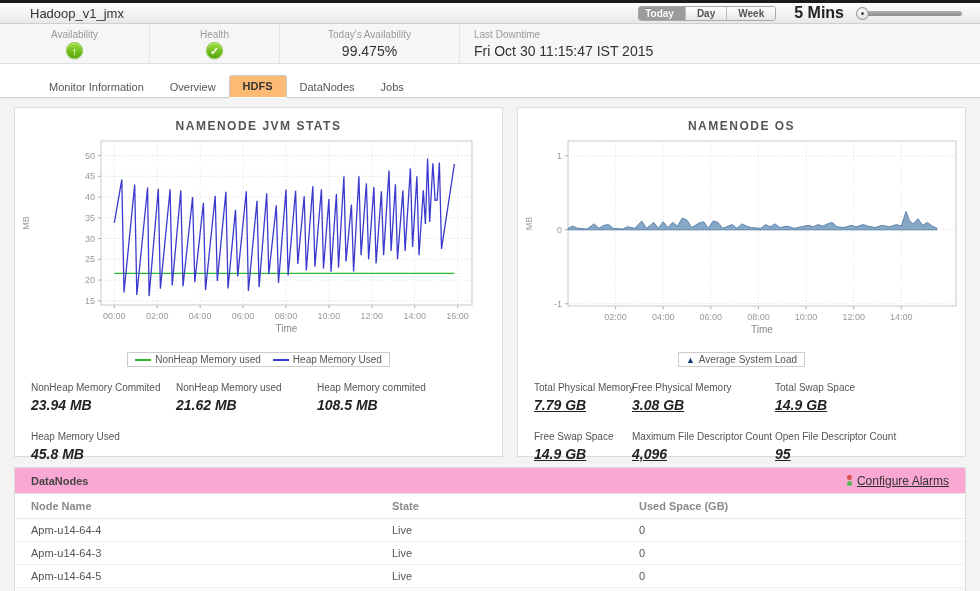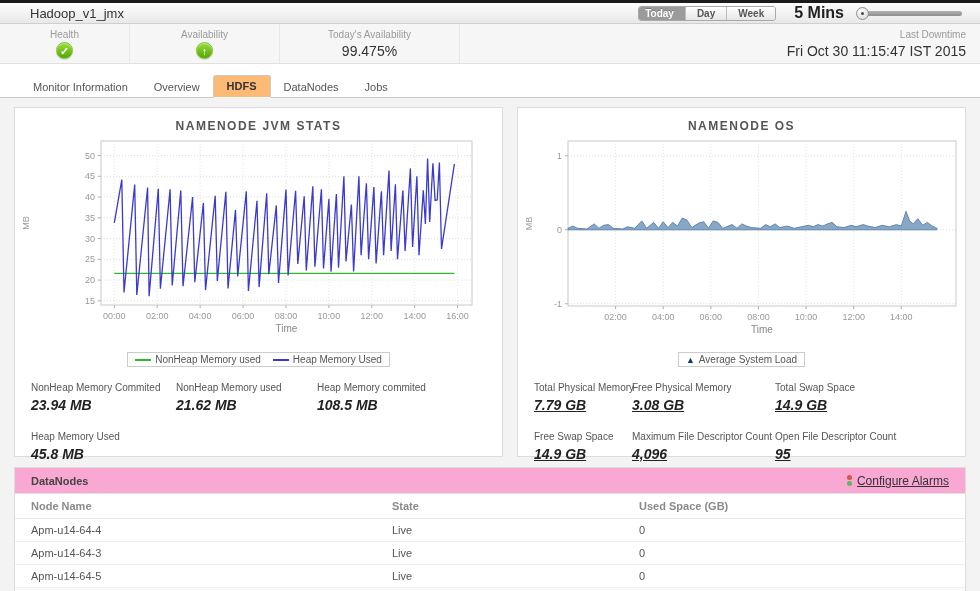--- a/index.html
+++ b/index.html
@@ -28,32 +28,32 @@
   .interval { font-size:16px; font-weight:bold; color:#222; margin:0 14px 0 18px; }
   .slider { width:104px; height:5px; background:linear-gradient(#b3b3b3,#8d8d8d); border-radius:3px; position:relative; margin-right:4px; cursor:pointer; }
   .slider-handle {
     position:absolute; left:-2px; top:-4px; width:13px; height:13px; border-radius:50%;
     background:radial-gradient(circle at 40% 35%, #ffffff, #d2d2d2); border:1px solid #909090;
   }
   .slider-handle::after { content:""; position:absolute; left:4px; top:4px; width:3px; height:3px; border-radius:50%; background:#4a4a4a; }
   
   .status-band { height:40px; background:#f6f6f6; border-bottom:1px solid #e0e0e0; display:flex; }
   .stat-cell { border-right:1px solid #e6e6e6; padding:5px 14px 3px; display:flex; flex-direction:column; }
-  .stat-cell:last-child { border-right:none; flex:1;text-align:right; }
+  .stat-cell:last-child { border-right:none; flex:1; }
   .stat-cell.center { align-items:center; }
   .stat-label { font-size:10px; color:#9a9a9a; white-space:nowrap; }
   .stat-value { font-size:14px; color:#333; margin-top:3px; white-space:nowrap; }
   .green-badge {
     width:17px; height:17px; margin-top:2px; border-radius:50%; text-align:center;
     background:linear-gradient(#9ade3a,#55a509); border:1px solid #7cc42c;
     color:#fff; font-size:11px; font-weight:bold; line-height:16px;
     box-shadow: inset 0 1px 0 rgba(255,255,255,.45), 0 1px 1px rgba(0,0,0,.15);
   }
   
-  .tabs-row { margin-top:12px; padding-left:20px; border-bottom:1px solid #c9c9c9; display:flex; align-items:flex-end; height:22px; background:#fff; }
+  .tabs-row { margin-top:12px; padding-left:36px; border-bottom:1px solid #c9c9c9; display:flex; align-items:flex-end; height:22px; background:#fff; }
   .tab { font-size:11px; color:#555; padding:4px 13px 5px; cursor:pointer; position:relative; top:1px; white-space:nowrap; }
   .tab.active {
     background:#fdba74; border:1px solid #c9c9c9; border-bottom:1px solid #fff;
     border-radius:3px 3px 0 0; font-weight:bold; color:#333;
   }
   
   .content { background:#f3f3f3; padding:9px 14px 0; height:503px; }
   .panels { display:flex; gap:14px; }
   .panel { background:#fff; border:1px solid #dcdcdc; height:350px; }
   .panel.left { width:489px; }
@@ -99,27 +99,27 @@
       <div class="tbtn">Day</div>
       <div class="tbtn">Week</div>
     </div>
   <div class="interval">5 Mins</div>
   <div class="slider">
     <div class="slider-handle"></div>
   </div>
 </div>
 
 <div class="status-band" id="status-band">
+    <div class="stat-cell center" style="width: 150px;">
+      <div class="stat-label">Availability</div>
+      <div class="green-badge">↑</div>
+    </div>
     <div class="stat-cell center" style="width: 130px;">
       <div class="stat-label">Health</div>
       <div class="green-badge">✓</div>
-    </div>
-    <div class="stat-cell center" style="width: 150px;">
-      <div class="stat-label">Availability</div>
-      <div class="green-badge">↑</div>
     </div>
     <div class="stat-cell center" style="width: 180px;">
       <div class="stat-label">Today's Availability</div>
       <div class="stat-value">99.475%</div>
     </div>
     <div class="stat-cell">
       <div class="stat-label">Last Downtime</div>
       <div class="stat-value">Fri Oct 30 11:15:47 IST 2015</div>
     </div>
   </div>

